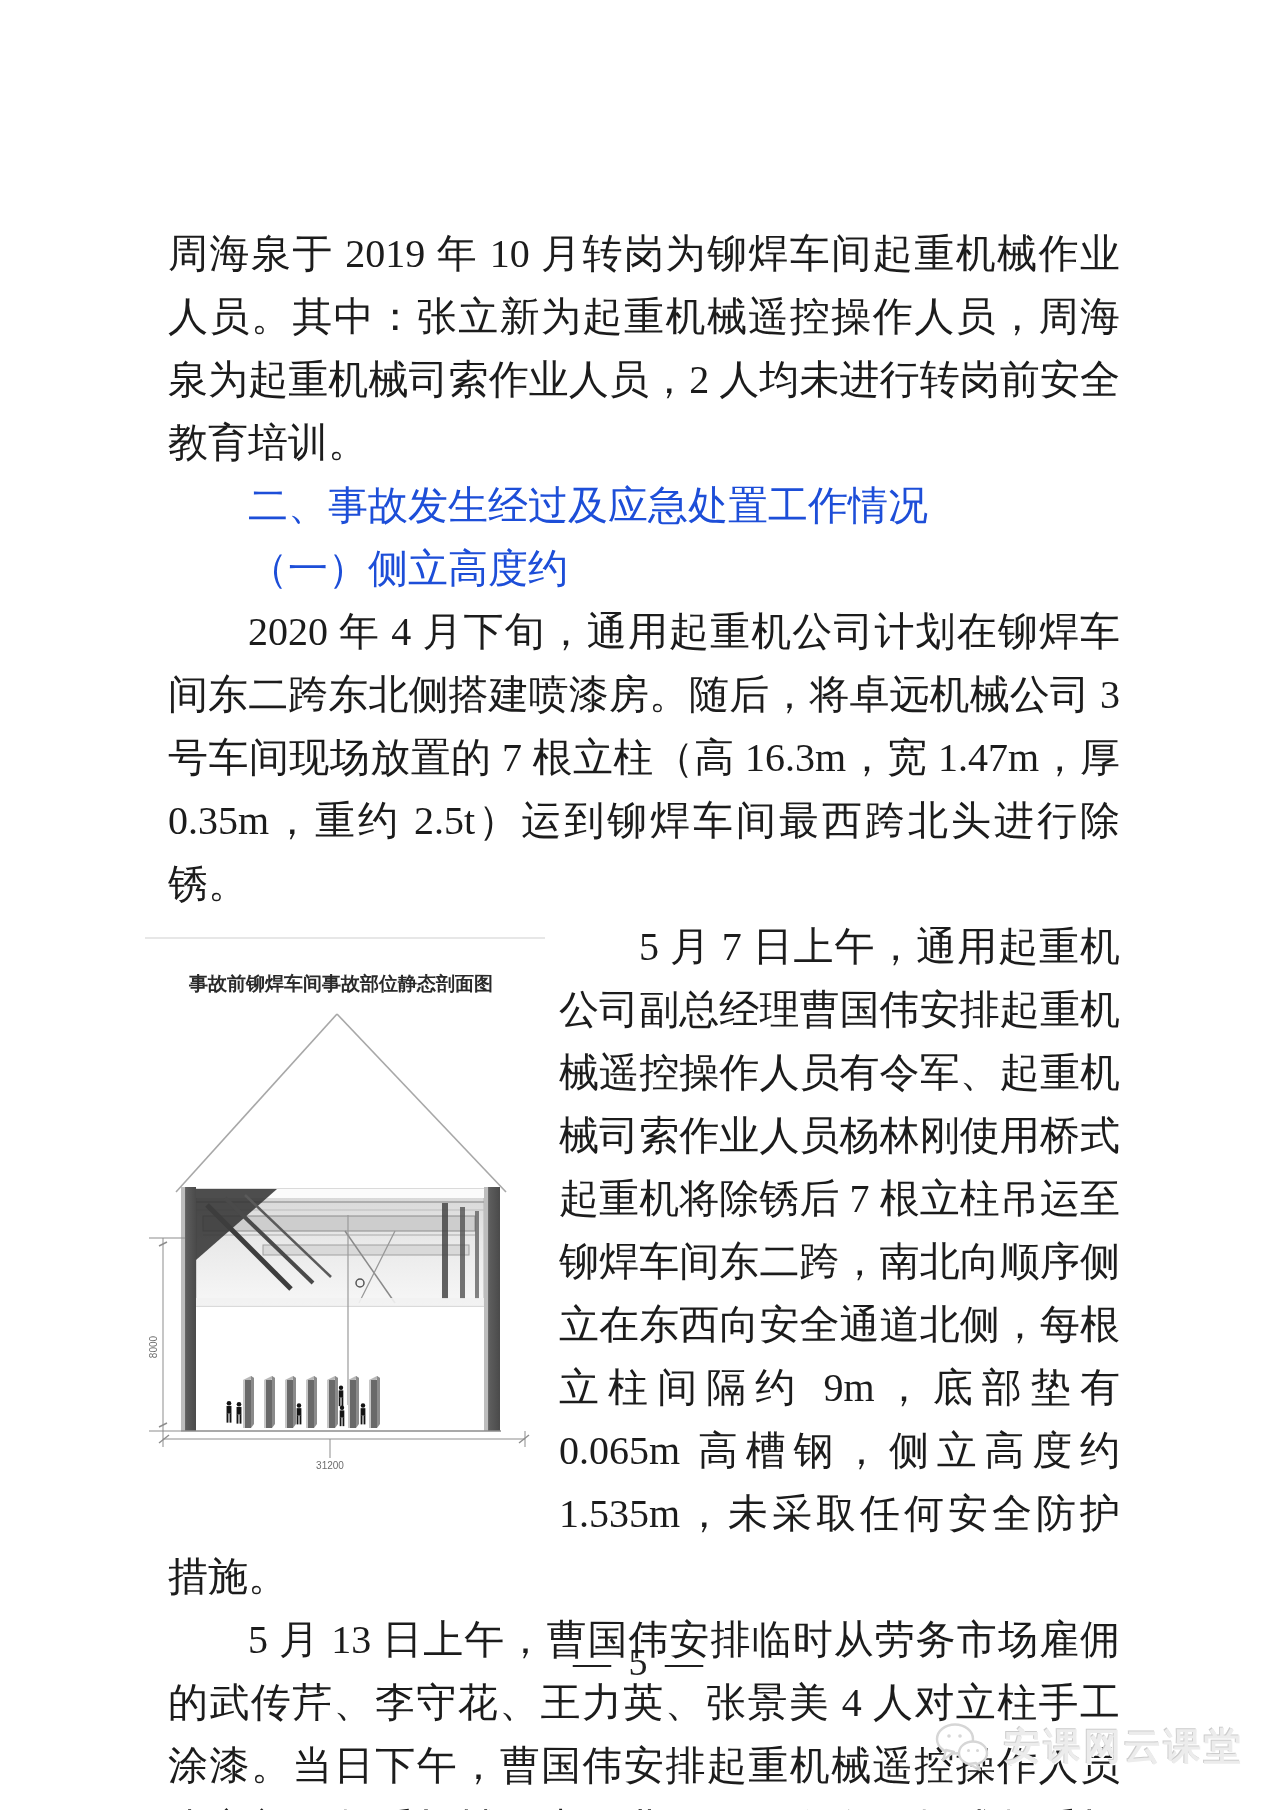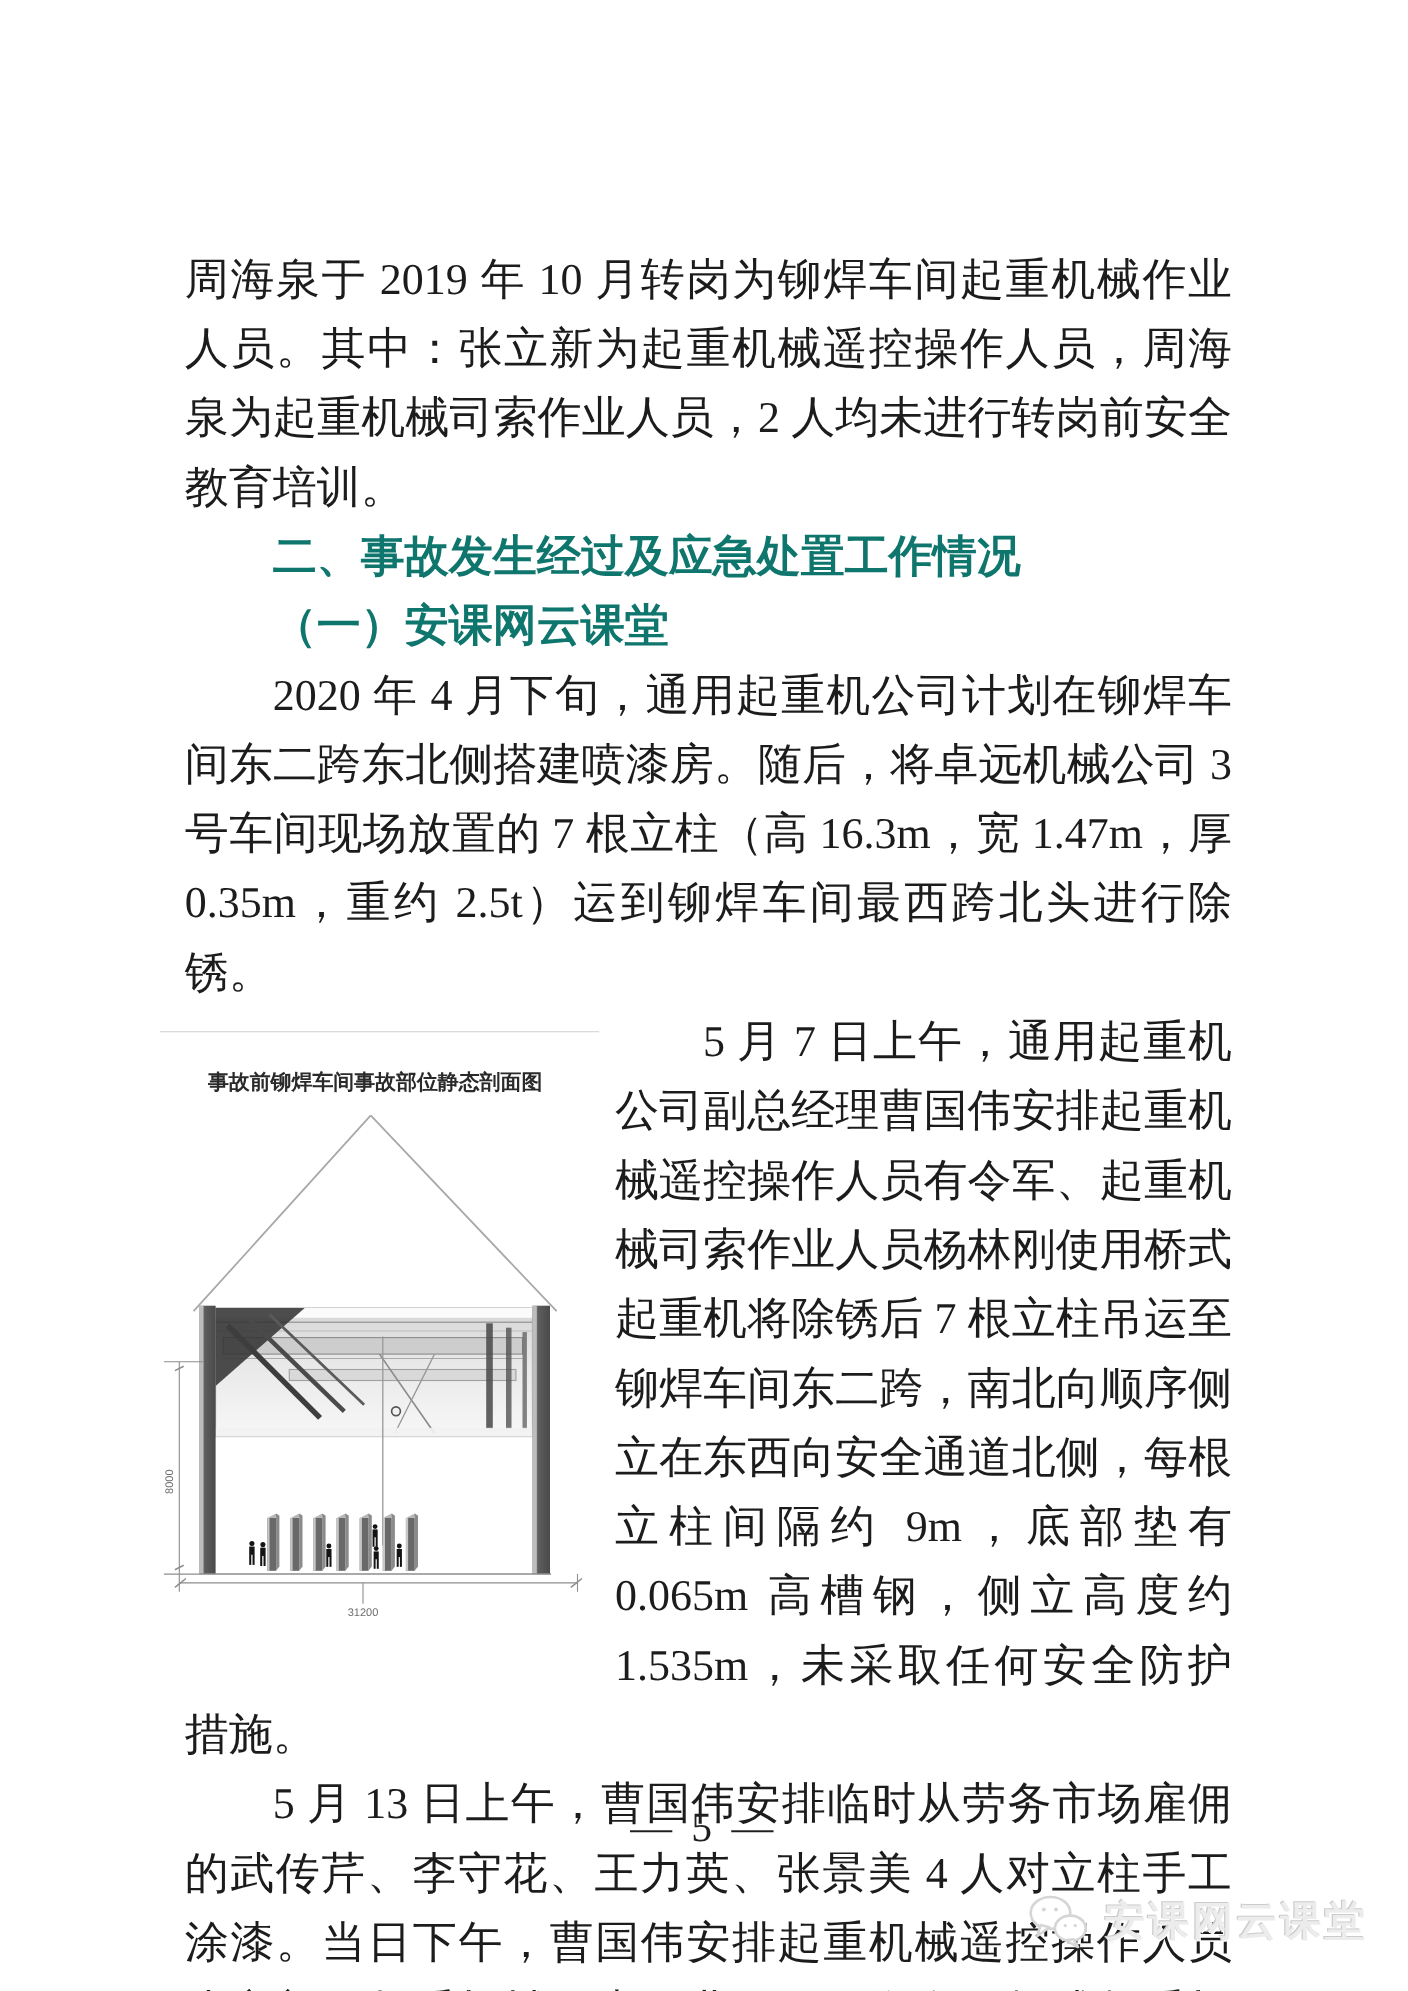--- a/index.html
+++ b/index.html
@@ -5,21 +5,21 @@
   html,body { margin:0; padding:0; background:#ffffff; }
   .page {
     position:relative; width:1280px; height:1810px; background:#ffffff;
     font-family:"Liberation Serif","DejaVu Serif",serif; overflow:hidden;
   }
   .content { position:absolute; left:168px; top:222px; width:952px; }
   .content p, .content h2, .content h3 {
     margin:0; font-size:40px; line-height:63px; font-weight:400;
     color:#1c1c1c; text-align:justify;
   }
-  .content h2, .content h3 { font-weight:700; text-indent:2em; color:#0f766e; }
+  .content h2, .content h3 { font-weight:400; text-indent:2em; color:#1d4ed8; }
   .indent { text-indent:2em;font-family:Liberation Serif, serif; }
   .cont { text-align-last:justify; }
   figure.diagram {
     float:left; width:400px; height:630px; margin:0 14px 0 -23px; padding:0;text-align:center;
   }
   .fig-title { font:700 19px "Liberation Sans","DejaVu Sans",sans-serif; fill:#2a2a2a; }
   .dim-label { font:400 10px "Liberation Sans","DejaVu Sans",sans-serif; fill:#6d6d6d; }
   .footer {
     position:absolute; left:0; right:0; top:1640px; text-align:center;
     font-size:38px; color:#1f1f1f; letter-spacing:4px;
@@ -36,21 +36,21 @@
 </head>
 <body>
 
 <div class="page">
   <div class="content">
 
     <p>周海泉于 2019 年 10 月转岗为铆焊车间起重机械作业人员。其中：张立新为起重机械遥控操作人员，周海泉为起重机械司索作业人员，2 人均未进行转岗前安全教育培训。</p>
 
     <h2>二、事故发生经过及应急处置工作情况</h2>
 
-    <h3>（一）安课网云课堂</h3>
+    <h3>（一）侧立高度约</h3>
 
     <p class="indent">2020 年 4 月下旬，通用起重机公司计划在铆焊车间东二跨东北侧搭建喷漆房。随后，将卓远机械公司 3 号车间现场放置的 7 根立柱（高 16.3m，宽 1.47m，厚 0.35m，重约 2.5t）运到铆焊车间最西跨北头进行除锈。</p>
 
     <div>
       <figure class="diagram">
         <svg width="400" height="630" viewBox="0 0 400 630">
           <defs>
             <linearGradient id="phGrad" x1="0" y1="0" x2="0" y2="1">
               <stop offset="0" stop-color="#d6d6d6"></stop>
               <stop offset="0.45" stop-color="#e9e9e9"></stop>

